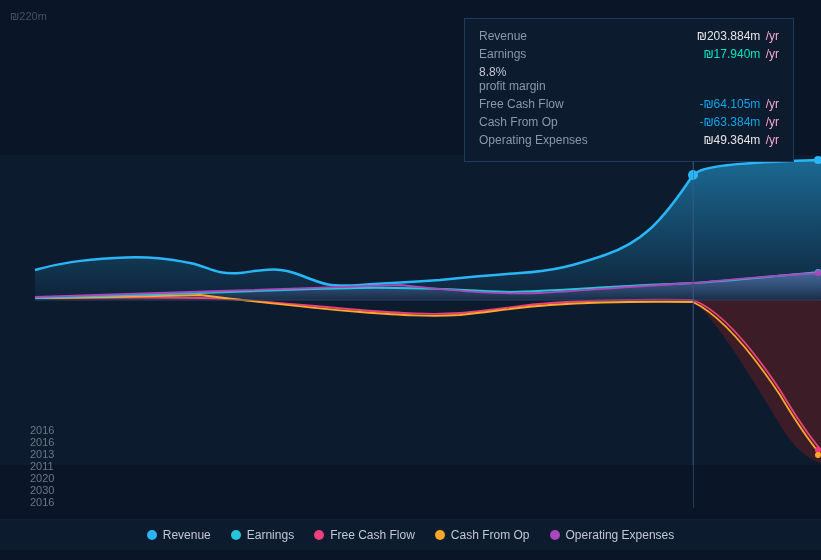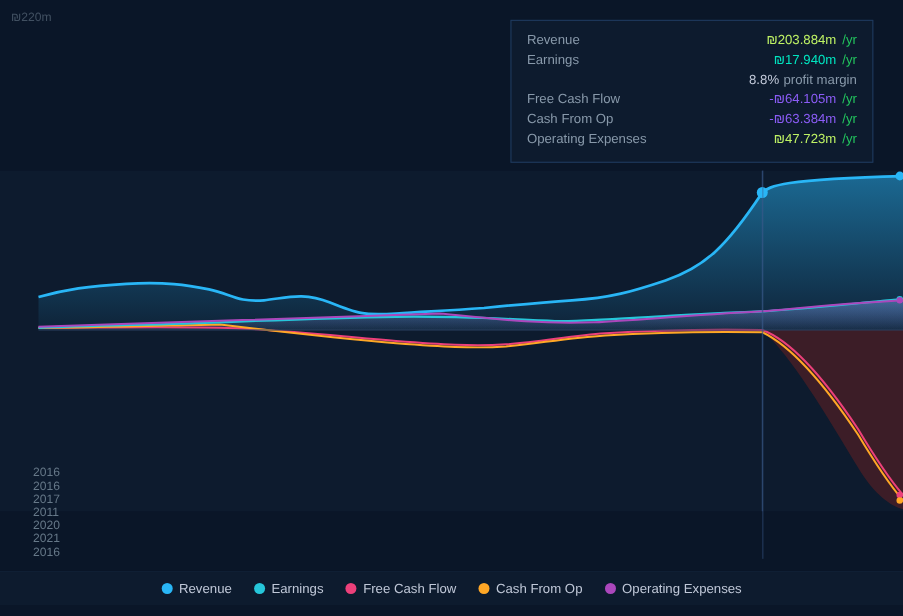--- a/index.html
+++ b/index.html
@@ -31,31 +31,32 @@
       margin-bottom: 8px;
     }
     .tooltip-row {
       display: flex;
       justify-content: space-between;
       align-items: baseline;
       font-size: 12px;
       color: #8899aa;
       margin-bottom: 4px;
     }
-    .tooltip-row .val-cyan { color: #bef264; }
+    .tooltip-row .val-cyan { color: #e5e5e5; }
     .tooltip-row .val-teal { color: #00e5c0; margin-left: 33px; }
-    .tooltip-row .val-red { color: #8b5cf6; text-align: center; }
-    .tooltip-row .unit { color: #22c55e; margin-left: 2px; }
+    .tooltip-row .val-red { color: #0ea5e9; text-align: center; }
+    .tooltip-row .unit { color: #f9a8d4; margin-left: 2px; }
     .profit-margin-row {
       display: flex;
       justify-content: flex-end;
       font-size: 12px;
       color: #8899aa;
       margin-bottom: 4px;
       padding-right: 0;
+      flex-direction: column;
     }
     .profit-margin-row .margin-val { color: #c0c8d8; margin-right: 4px; }
 
     .y-label {
       position: absolute;
       left: 10px;
       font-size: 11px;
       color: #6678889a;
     }
     .y-label-top { top: 10px; }
@@ -167,21 +168,21 @@
     <span>Cash From Op</span>
     <span>
       <span class="val-red">-₪63.384m</span>
       <span class="unit">/yr</span>
     </span>
   </div>
 
   <div class="tooltip-row">
     <span>Operating Expenses</span>
     <span>
-      <span class="val-cyan">₪47.723m</span>
+      <span class="val-cyan">₪49.364m</span>
       <span class="unit">/yr</span>
     </span>
   </div>
 </div>
 
 <div class="y-label y-label-top">₪220m</div>
 <div class="y-label y-label-zero">₪0</div>
 <div class="y-label y-label-neg">-₪80m</div>
 
 <div class="grid-line" style="top: 165px;"></div>
@@ -251,24 +252,24 @@
 
   <circle cx="818" cy="117" r="3" fill="#26c6da"></circle>
   <circle cx="818" cy="118" r="3" fill="#ab47bc"></circle>
   <circle cx="818" cy="295" r="3" fill="#ec407a"></circle>
   <circle cx="818" cy="300" r="3" fill="#ffa726"></circle>
 </svg>
 
 <div class="x-labels">
   <span>2016</span>
   <span>2016</span>
-  <span>2017</span>
+  <span>2013</span>
   <span>2011</span>
   <span>2020</span>
-  <span>2021</span>
+  <span>2030</span>
   <span>2016</span>
 </div>
 
 <div class="legend">
   <div class="legend-item">
     <div class="legend-dot" style="background:#29b6f6;"></div>
     <span>Revenue</span>
   </div>
   <div class="legend-item">
     <div class="legend-dot" style="background:#26c6da;"></div>

